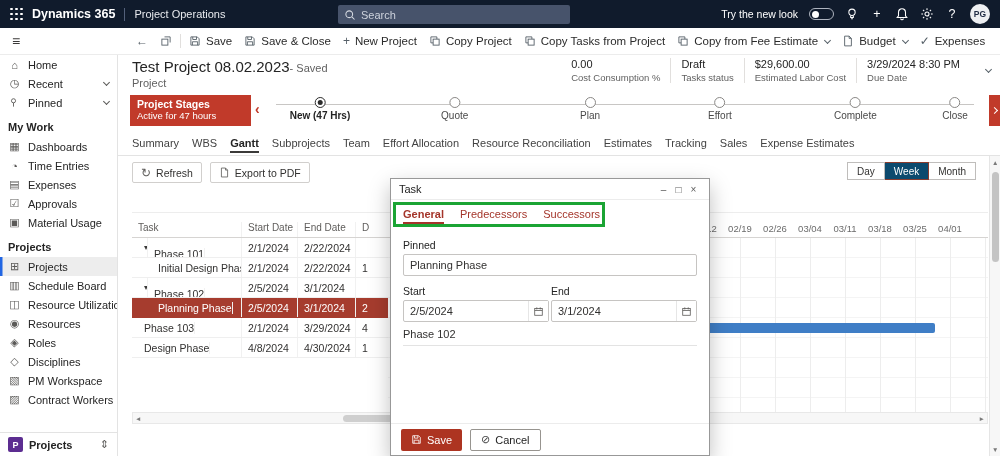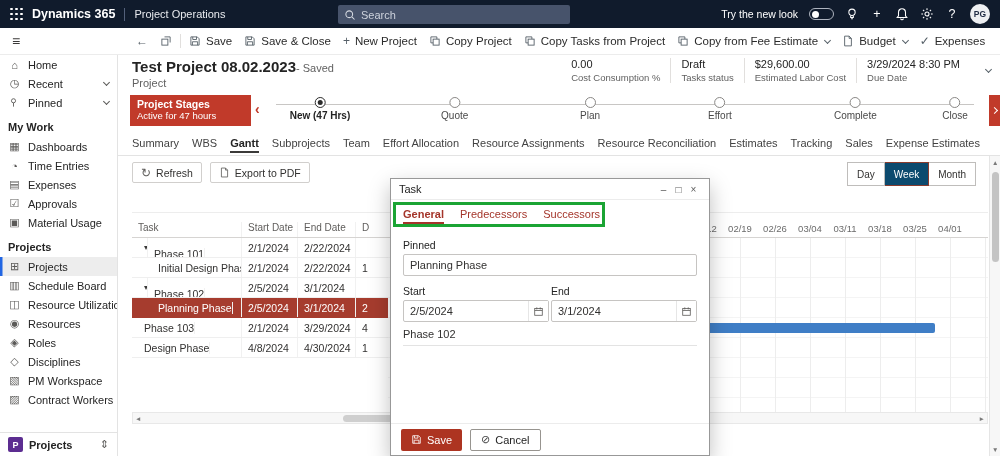--- a/index.html
+++ b/index.html
@@ -52,21 +52,21 @@
   .side-item .chev{margin-left:auto;color:#5b5a58}
   .side-footer{position:absolute;bottom:0;left:0;right:0;height:24px;border-top:1px solid #e3e3e3;display:flex;
                align-items:center;gap:6px;padding:0 8px;font-weight:bold;background:#fff}
   .tile{width:15px;height:15px;background:#5c2d91;color:#fff;font-size:9px;font-weight:bold;display:flex;
         align-items:center;justify-content:center;border-radius:2px;flex:none}
   .switch{margin-left:auto;color:#5b5a58;font-weight:normal;cursor:pointer}
 
   
   .main{position:absolute;left:118px;top:55px;right:0;bottom:0;background:#fff}
   .ptitle-wrap{position:absolute;left:14px;top:3px;white-space:nowrap}
-  .ptitle{font-size:15px;font-weight:bold}
+  .ptitle{font-size:15px;font-weight:normal}
   .saved{font-size:11px;color:#616161;}
   .psub{font-size:11px;color:#616161;margin-top:1px}
   .stats{position:absolute;right:30px;top:3px;display:flex}
   .stat{padding:0 10px;text-align:left;white-space:nowrap}
   .stat+.stat{border-left:1px solid #e1dfdd}
   .stat .v{font-size:11px;color:#242424}
   .stat .l{font-size:9.5px;color:#616161;margin-top:2px}
   .hdr-chev{position:absolute;right:9px;top:12px;cursor:pointer}
 
   
@@ -95,21 +95,21 @@
   .tab{white-space:nowrap;cursor:pointer;padding:4px 0}
   .tab.active{font-weight:bold;color:#242424;border-bottom:2px solid #3b3a39;padding-bottom:2px}
 
   
   .panel{position:absolute;top:100px;left:0;right:0;bottom:0;border-top:1px solid #e3e3e3;background:#fff}
   .gtoolbar{position:absolute;left:14px;top:6px;display:flex;gap:8px}
   .gbtn{border:1px solid #d1cfcd;background:#fff;height:21px;font-size:10.5px;color:#323130;display:inline-flex;
         align-items:center;gap:5px;padding:0 8px;border-radius:2px}
   .gbtn .gi{color:#5f5d5b;font-size:12px}
   .zoom{position:absolute;right:24px;top:6px;display:flex}
-  .zbtn{border:1px solid #bfbdbb;background:#fff;height:24px;padding:0 9px;font-size:10px;color:#323130}
+  .zbtn{border:1px solid #bfbdbb;background:#fff;height:18px;padding:0 9px;font-size:10px;color:#323130}
   .zbtn+.zbtn{border-left:none}
   .zbtn.active{background:#0c4a6e;color:#fff;border-color:#8a3b2d}
 
   .grid-table{position:absolute;left:14px;top:56px;width:256px}
   .ghead{display:flex;height:26px;align-items:flex-end;border-bottom:1px solid #d6d4d2;border-top:1px solid #ededed;
          font-size:10px;color:#5f5d5b}
   .ghead span{padding:0 4px 4px 6px;overflow:hidden;white-space:nowrap;border-right:1px solid #f1f1f1}
   .grow{display:flex;height:20px;line-height:20px;font-size:10.5px;color:#323130;border-bottom:1px solid #efefef;cursor:pointer}
   .grow span{padding-left:6px;overflow:hidden;white-space:nowrap;border-right:1px solid #f1f1f1}
   .c-task{width:110px;flex:none}.c-start{width:56px;flex:none}.c-end{width:58px;flex:none}.c-d{width:32px;flex:none;border-right:none!important}
@@ -430,21 +430,20 @@
       </div>
   </div>
 
   <div class="tabstrip">
     <span class="tab">Summary</span>
     <span class="tab">WBS</span>
     <span class="tab active">Gantt</span>
     <span class="tab">Subprojects</span>
     <span class="tab">Team</span>
     <span class="tab">Effort Allocation</span>
-    <span class="tab">Resource Assignments</span>
     <span class="tab">Resource Reconciliation</span>
     <span class="tab">Estimates</span>
     <span class="tab">Tracking</span>
     <span class="tab">Sales</span>
     <span class="tab">Expense Estimates</span>
 
   </div>
 
   <div class="panel">
     <div class="gtoolbar">

